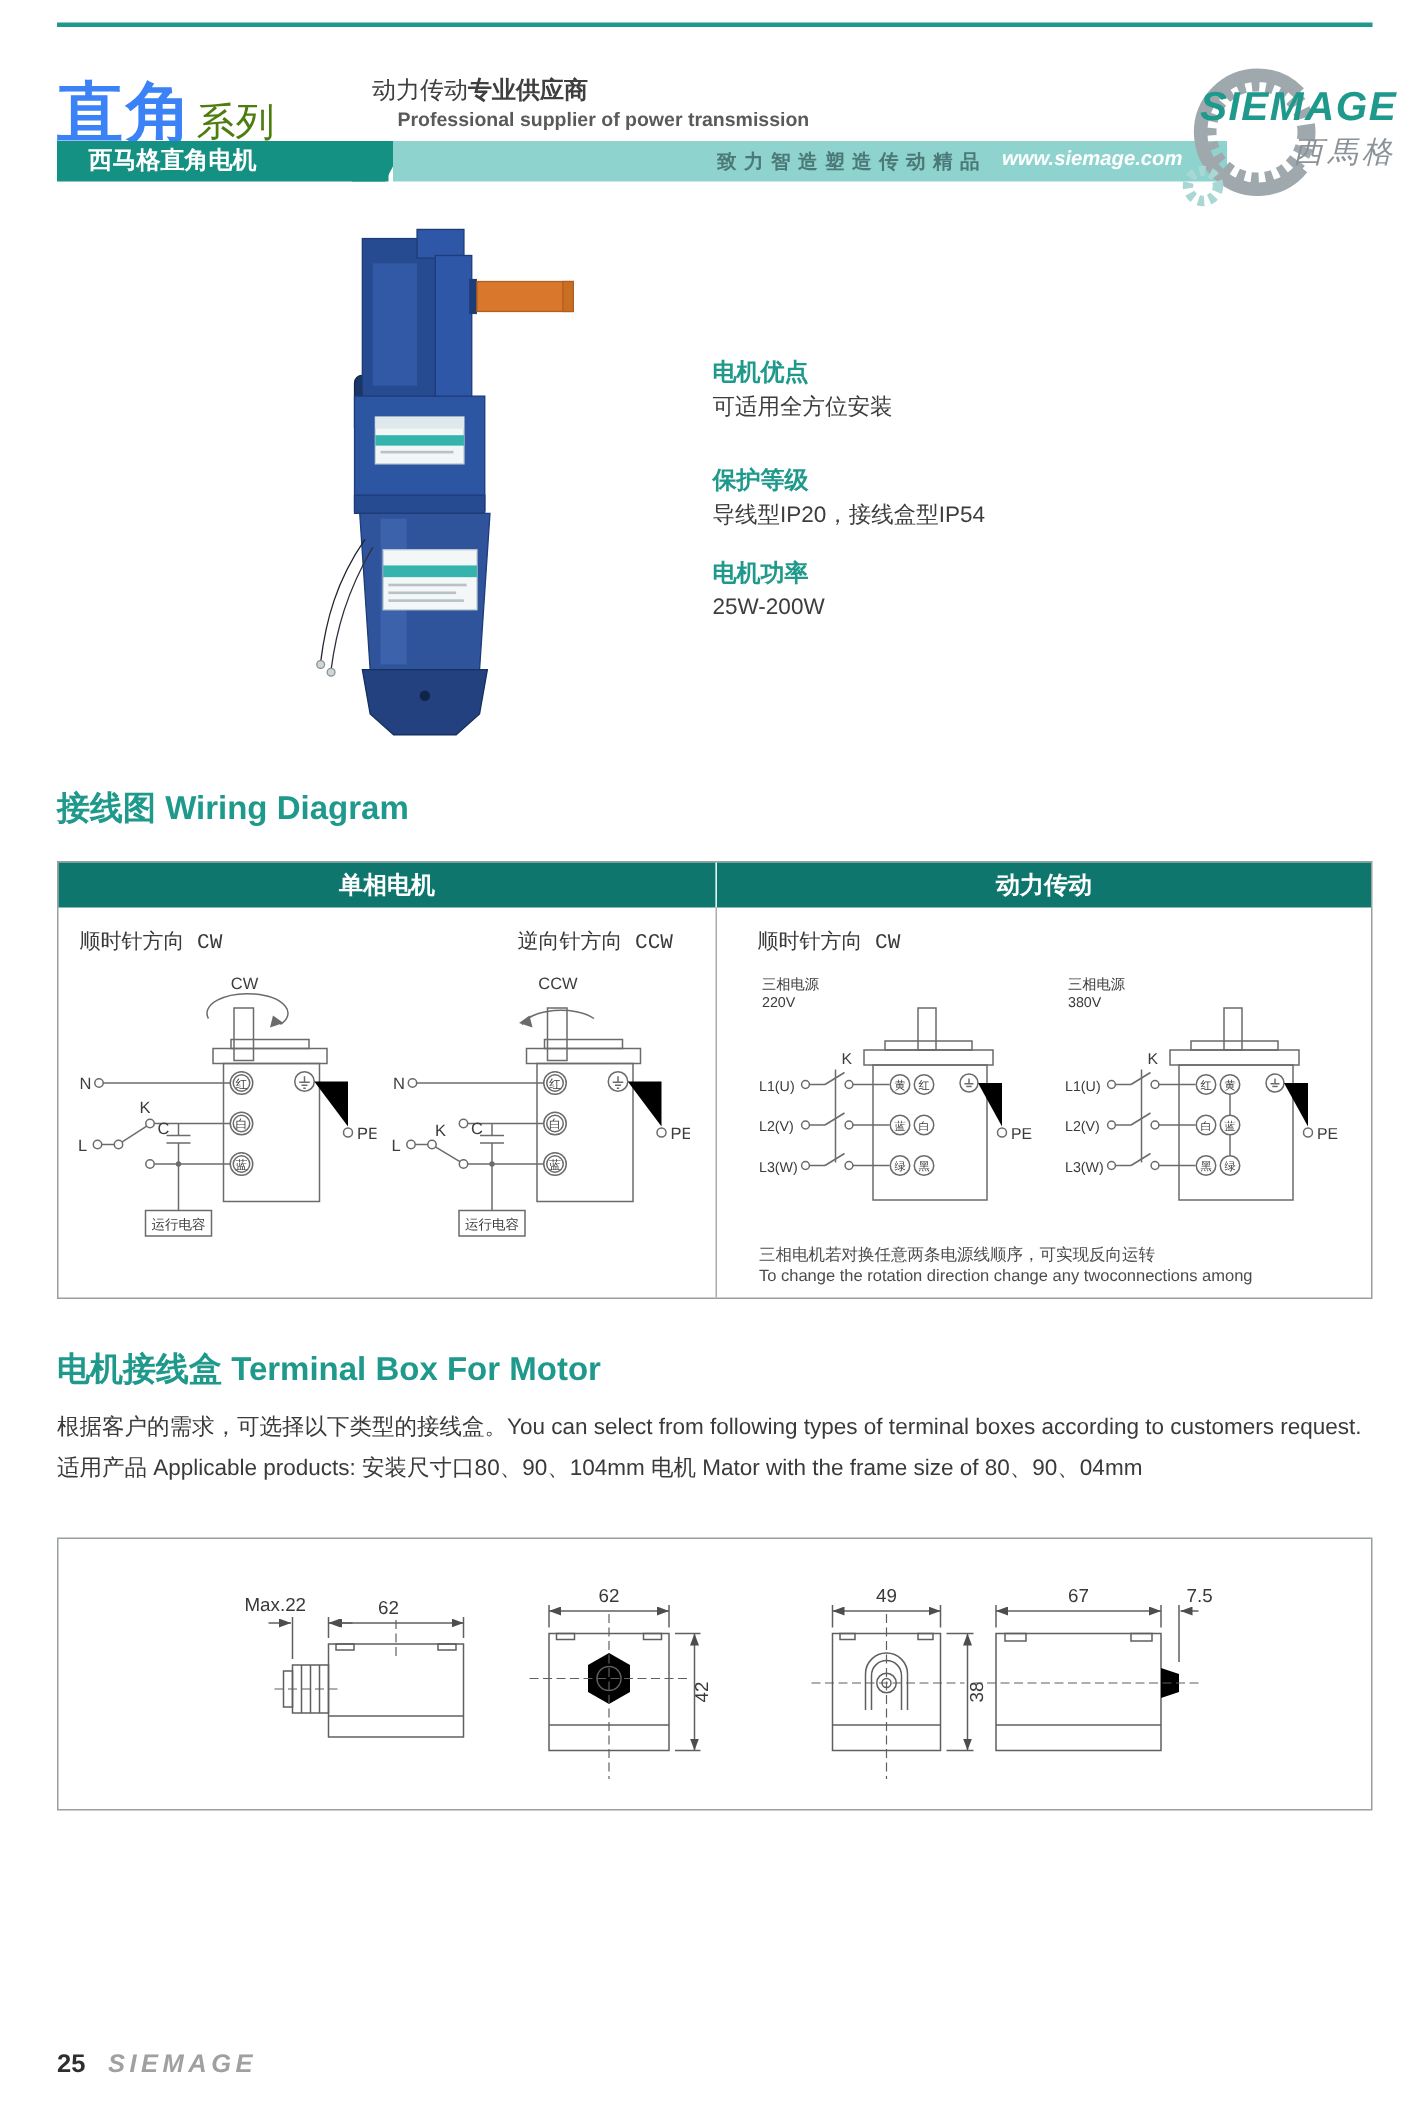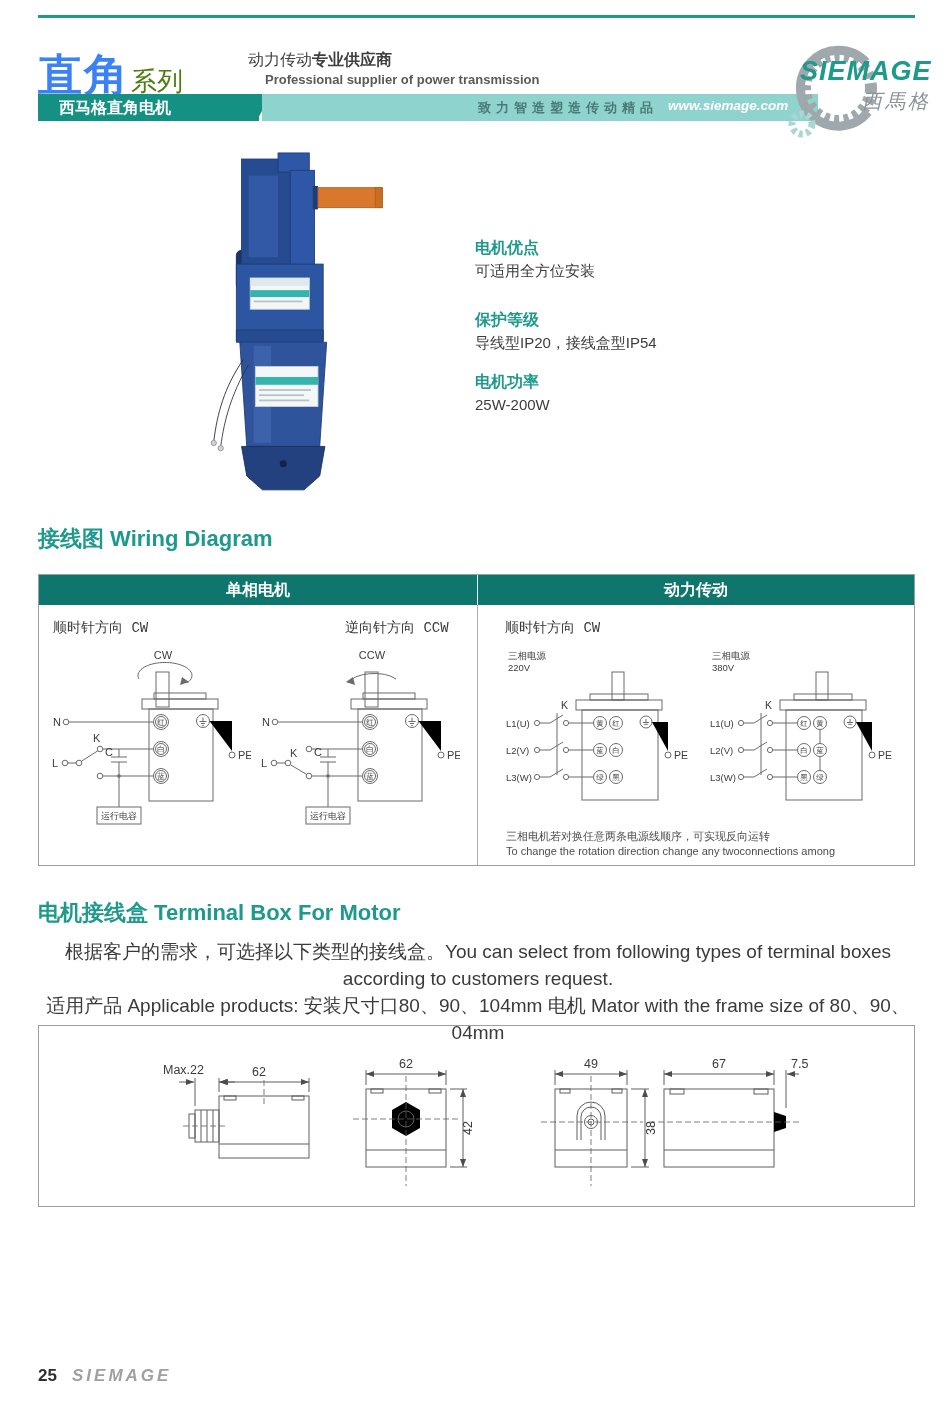--- a/index.html
+++ b/index.html
@@ -44,21 +44,21 @@
   .wbody{position:relative;height:260px;}
   .vdivider{left:438px;top:0;width:1px;height:260px;background:#a8adad;}
   .dlabel{font-size:14px;color:#3a3a3a;font-family:Liberation Mono, monospace;}
   .note{font-size:11px;color:#4c4c4c;}
 
   .diag line,.diag path,.diag rect,.diag circle,.diag ellipse{stroke:#6b6b6b;fill:none;stroke-width:1;}
   .diag .dot{fill:#6b6b6b;stroke:none;}
   .diag text{fill:#3c3c3c;stroke:none;font-family:inherit;}
 
   
-  .para{font-size:19px;color:#3a3a3a;line-height:27px;text-align:center;}
+  .para{font-size:15px;color:#3a3a3a;line-height:27px;}
   .dbox{left:38px;top:1025px;width:877px;height:182px;border:1px solid #9aa0a0;box-sizing:border-box;}
   .tdraw line,.tdraw path,.tdraw rect,.tdraw circle{stroke:#5f5f5f;fill:none;stroke-width:1;}
   .tdraw .dim{stroke:#5f5f5f;}
   .tdraw text{fill:#3a3a3a;stroke:none;font-size:12.5px;font-family:inherit;}
   .tdraw .cl{stroke-dasharray:6 3;stroke-width:0.8;}
 
   
   .motor-svg *{stroke-width:1;}
 
   

